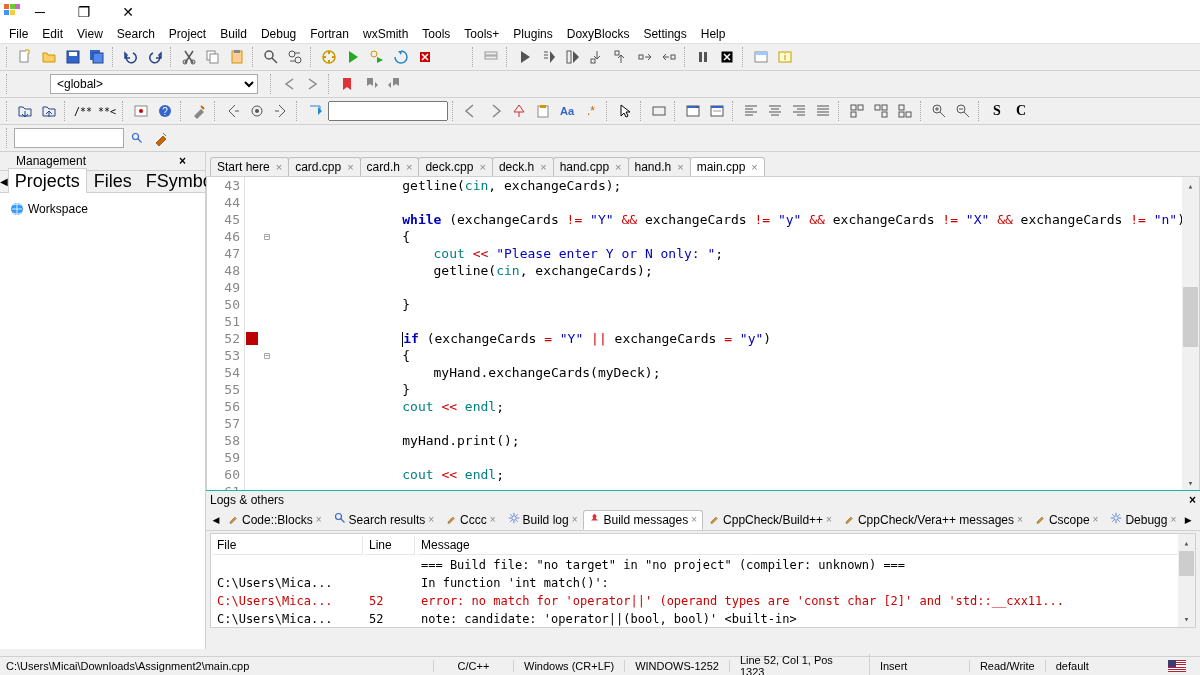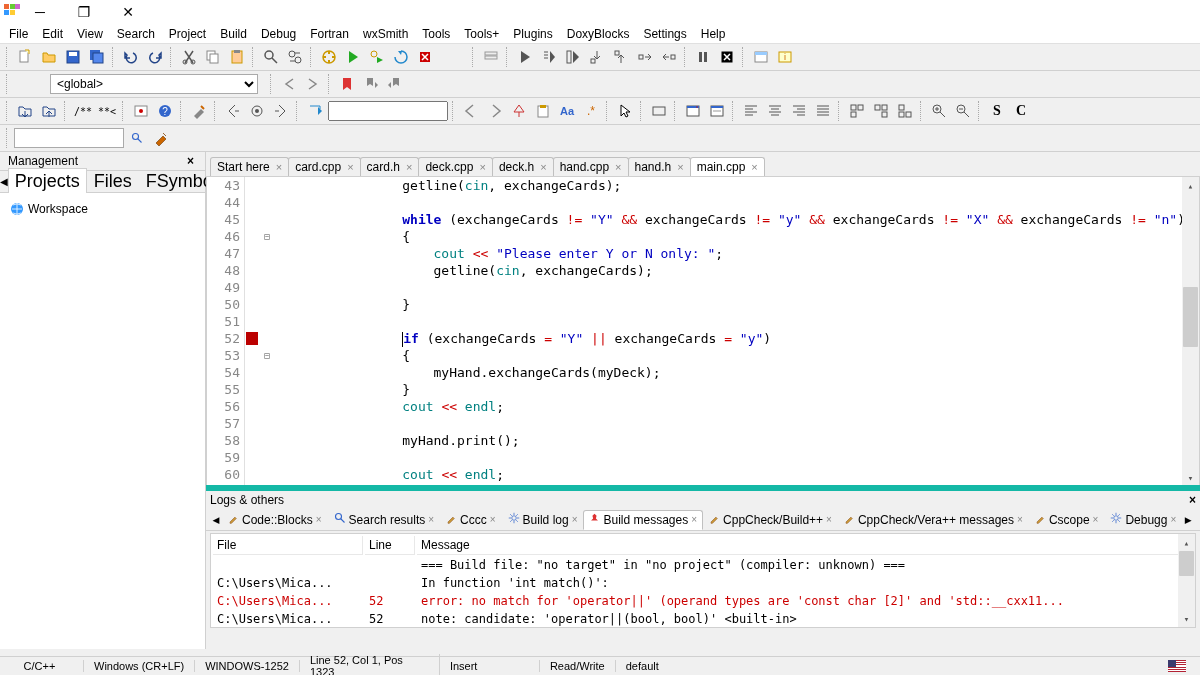--- a/index.html
+++ b/index.html
@@ -25,21 +25,21 @@
 .scope-select { width: 208px; margin-left: 36px; }
 .func-select { width: 800px; }
 
 .third-row input { height: 20px; }
 
 .fourth-row input { height: 20px; width: 110px; border:1px solid #aaa;}
 
 .main-area { display: flex; height: 497px; }
 
 .mgmt-panel { width: 206px; background:#f0f0f0; border-right:1px solid #d0d0d0; display:flex; flex-direction:column;}
-.panel-header { background:#f0f0f0; border-bottom:1px solid #d0d0d0; padding: 2px 8px; display:flex; justify-content:space-between; align-items:center;}
+.panel-header { background:#f0f0f0; border-bottom:1px solid #d0d0d0; padding: 2px 16px; display:flex; justify-content:space-between; align-items:center;}
 .panel-header .close { font-weight:bold; cursor:default; padding: 0 3px;}
 .mgmt-tabs { display:flex; align-items:center; background:#f0f0f0; border-bottom: 1px solid #d0d0d0; height:22px;}
 .mgmt-tab { padding: 2px 6px; font-size:18px; cursor:default; border: 1px solid transparent;}
 .mgmt-tab.active { background:#fff; border-color:#d0d0d0; border-bottom-color:#fff; }
 .mgmt-nav { width:14px; text-align:center; font-size:10px; cursor:default;}
 .mgmt-body { flex:1; background:#fff; padding: 8px;}
 .tree-item { display:flex; align-items:center; gap:4px; padding:1px 2px; cursor:default;}
 .tree-item .icon { width:14px; height:14px; }
 
 .editor-area { flex:1; display:flex; flex-direction:column; background:#f0f0f0;}
@@ -63,21 +63,21 @@
 .op { color:#c00; }
 .teal { color:#008080; }
 .caret { border-left: 1px solid #000; display:inline-block; height:15px; vertical-align:middle;}
 .scrollbar-v { position:absolute; right:0; top:0; bottom:17px; width:17px; background:#f0f0f0;}
 .sb-arrow { height:17px; background:#f0f0f0; display:flex; align-items:center; justify-content:center; font-size:9px; color:#555;}
 .sb-thumb-v { position:absolute; left:1px; right:1px; background:#cdcdcd; border-radius:1px;}
 .scrollbar-h { position:absolute; bottom:0; left:0; right:17px; height:17px; background:#f0f0f0; display:flex;}
 .sb-track-h { flex:1; position:relative;}
 .sb-thumb-h { position:absolute; top:1px; bottom:1px; background:#cdcdcd;}
 
-.logs-panel { border-top: 6px solid #14b8a6; background:#f0f0f0; position:absolute; bottom: 19px; left:0; right:0; }
+.logs-panel { border-top: 1px solid #14b8a6; background:#f0f0f0; position:absolute; bottom: 19px; left:0; right:0; }
 .logs-header { display:flex; justify-content:space-between; padding:2px 4px; background:#f0f0f0;}
 .logs-tabs { display:flex; align-items:center; background:#f0f0f0; padding: 0 4px; height: 22px; border-bottom:1px solid #d0d0d0;}
 .log-tab { display:flex; align-items:center; gap:3px; padding:2px 5px; font-size:12px; cursor:default; border:1px solid transparent; border-radius: 3px 3px 0 0;}
 .log-tab.active { background:#fff; border-color:#c0c0c0; border-bottom-color:#fff;}
 .log-tab .close { color:#888; font-size:10px;}
 .log-body { background:#fff; border:1px solid #d0d0d0; margin: 2px 4px; height: 95px; font-family: Consolas, monospace; font-size:12px; position:relative; overflow:hidden;}
 .log-table { width:100%;}
 .log-table th { text-align:left; font-weight:normal; border-right:1px solid #e8e8e8; border-bottom:1px solid #e8e8e8; padding:2px 4px; background:#fff; font-family: "Segoe UI", sans-serif;}
 .log-table td { padding: 1px 4px; white-space:nowrap;}
 .log-row-error td { color:#c00; }
@@ -809,20 +809,21 @@
           <div class="sb-arrow">▴</div>
           <div class="sb-thumb-v" style="top:17px; height:25px;"></div>
           <div class="sb-arrow" style="position:absolute;bottom:0;left:0;right:0;">▾</div>
         </div>
       </div>
     </div>
   </div>
 </div>
 
 <div class="statusbar">
+  <div style="width:430px;">C:\Users\Micai\Downloads\Assignment2\main.cpp</div>
   <div style="width:80px;text-align:center;">C/C++</div>
   <div>Windows (CR+LF)</div>
   <div>WINDOWS-1252</div>
   <div style="width:140px">Line 52, Col 1, Pos 1323</div>
   <div style="width:100px">Insert</div>
   <div>Read/Write</div>
   <div style="border:none;">default</div>
   <div class="spacer" style="flex:1;border:none;"></div>
   <div style="border:none;">
       <div class="flag"></div>

